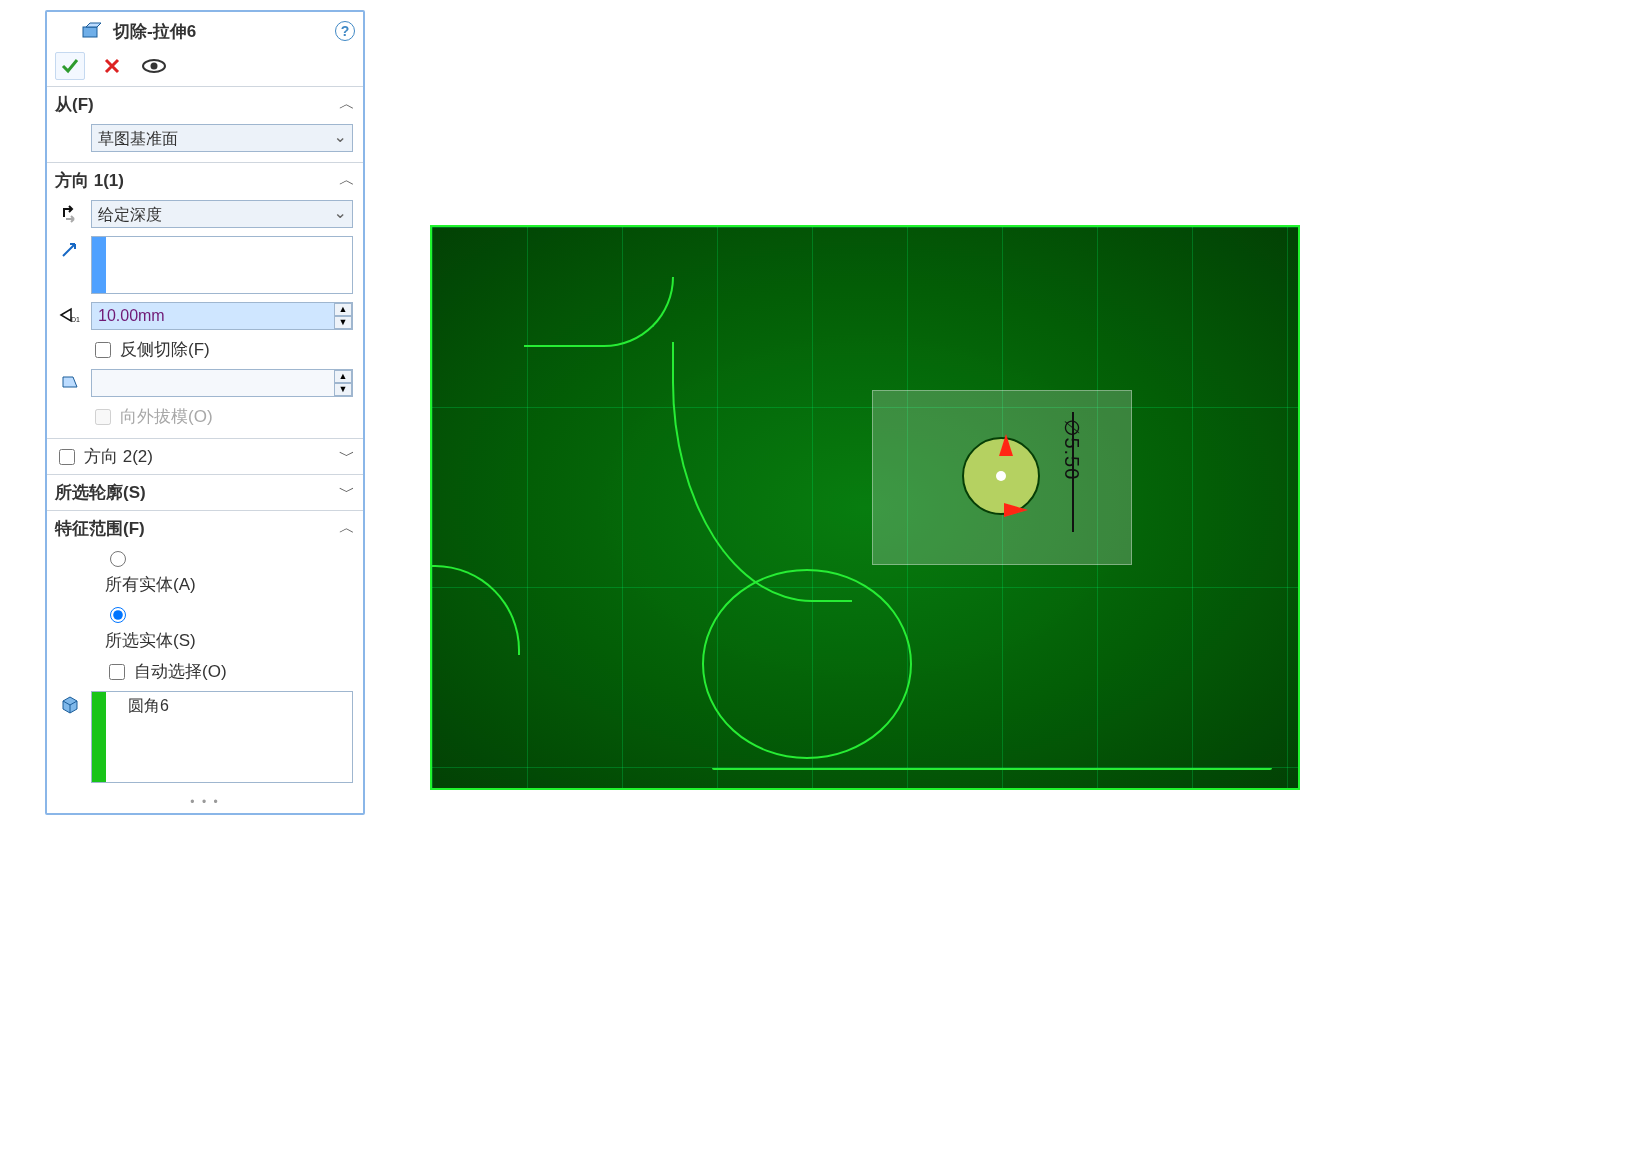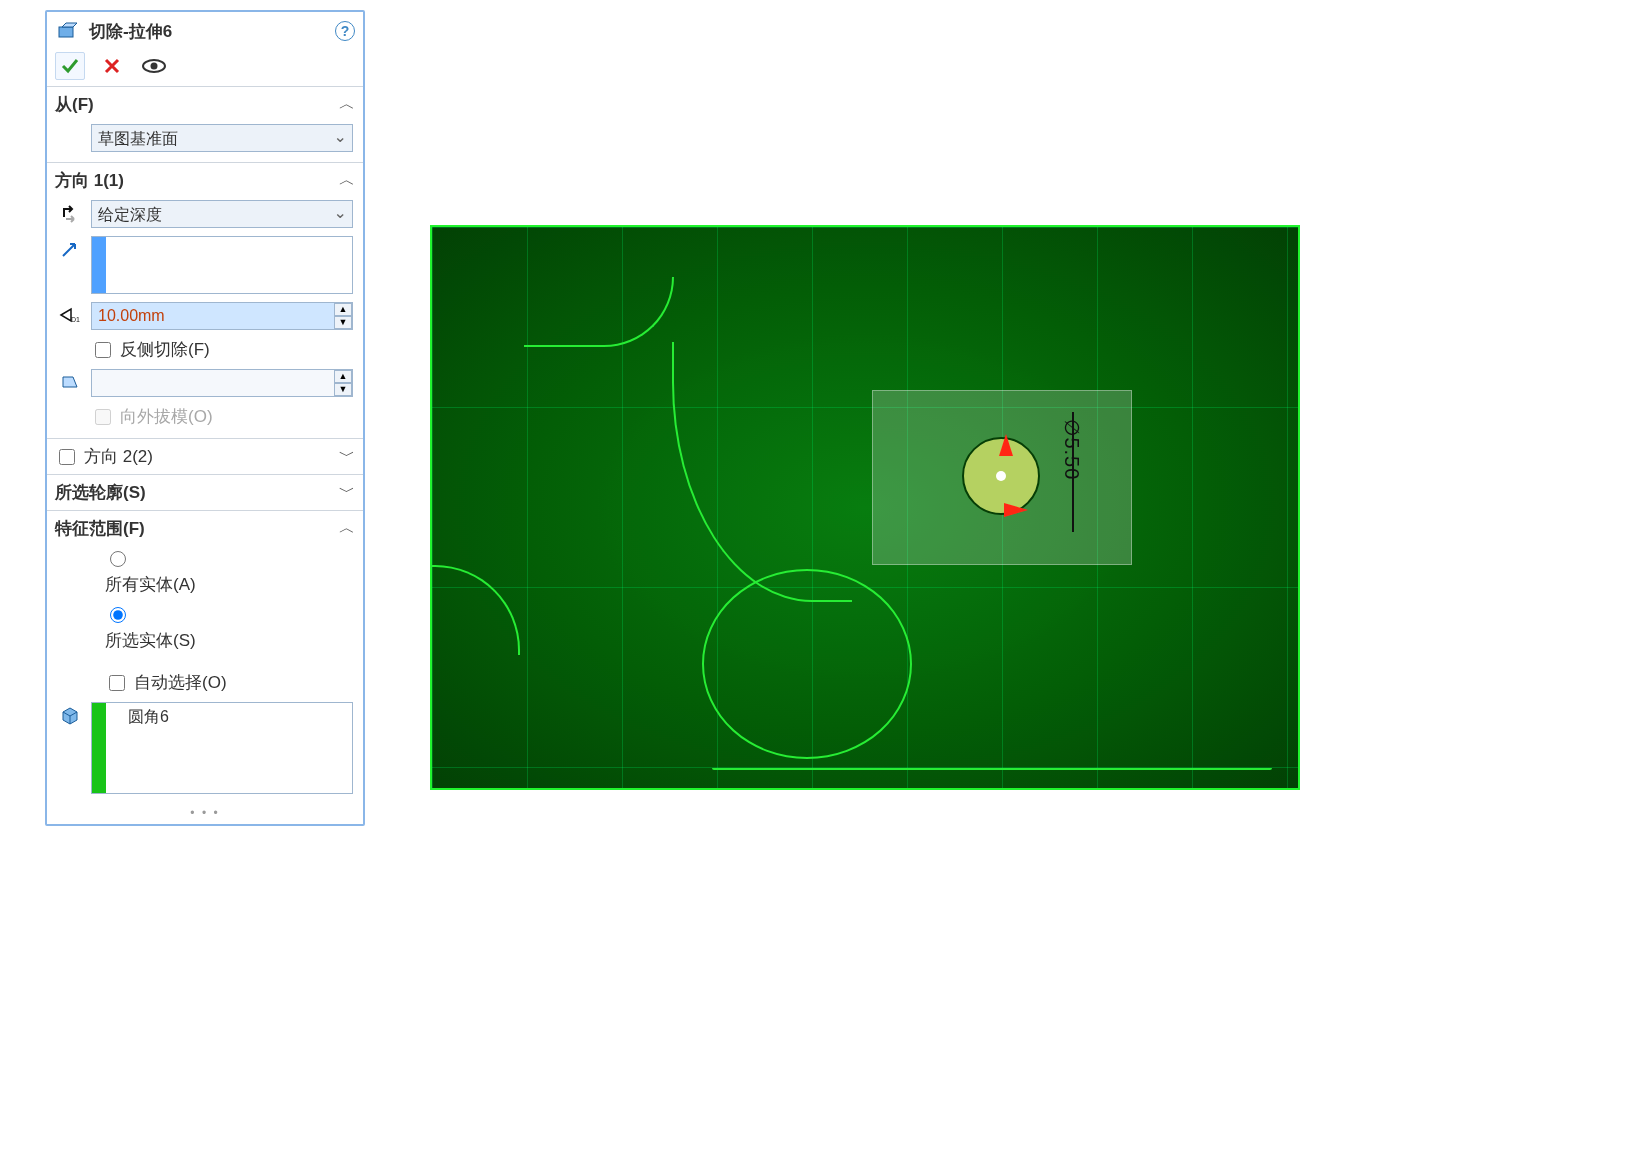--- a/index.html
+++ b/index.html
@@ -4,21 +4,21 @@
 <style>
   * { box-sizing: border-box; font-family: "Microsoft YaHei", "Segoe UI", sans-serif; }
   body { margin: 0; background: #fff; width: 1644px; height: 1153px; position: relative; }
 
   
   .panel {
     position: absolute; left: 45px; top: 10px; width: 320px;
     border: 2px solid #8ab6e8; border-radius: 2px; background: #fff;
     font-size: 17px; color: #333;
   }
-  .title-row { display: flex; align-items: center; gap: 8px; padding: 6px 8px 4px 8px; }
+  .title-row { display: flex; align-items: center; gap: 8px; padding: 6px 8px 4px 8px; margin-left: 24px; }
   .title-row .spacer { flex: 1; }
   .help { width: 20px; height: 20px; border: 1.5px solid #3f88c5; border-radius: 50%; color: #3f88c5;
           display: inline-flex; align-items: center; justify-content: center; font-size: 14px; font-weight: bold; }
   .fname { font-weight: 600; }
 
   .cmd-row { display: flex; align-items: center; gap: 12px; padding: 4px 8px 6px 8px; }
   .cmd-btn { width: 30px; height: 28px; display: inline-flex; align-items: center; justify-content: center;
              border-radius: 2px; border: 1px solid transparent; }
   .ok-btn { border-color: #c5d9f0; background: #f3f8ff; }
   .divider { height: 1px; background: #cfd6de; margin: 0; }
@@ -38,32 +38,32 @@
   .sel-wrap { position: relative; flex: 1; display: flex; }
   .sel-wrap::after { content: "⌄"; position: absolute; right: 6px; top: 3px; font-size: 16px; color: #666; pointer-events: none; }
 
   .list-box { border: 1px solid #9fb6cf; background: #fff; height: 58px; flex: 1; display: flex; }
   .list-box .stripe { width: 14px; background: #4fa1ff; }
   .list-box.green .stripe { background: #18c418; }
   .list-box .content { padding: 4px 22px; font-size: 16px; }
 
   .num-wrap { position: relative; flex: 1; display: flex; }
   .num-input { flex: 1; height: 28px; padding: 0 24px 0 6px; border: 1px solid #9fb6cf; background: #f5f8fc;
-               font-size: 16px; color: #c2410c; }
+               font-size: 16px; color: #701a75; }
   .num-input.hl { background: #cfe6ff; }
   .spin { position: absolute; right: 1px; top: 1px; width: 18px; height: 26px;
           display: flex; flex-direction: column; }
   .spin button { flex: 1; border: 1px solid #9fb6cf; background: #eef3f9; font-size: 9px; line-height: 1;
                  padding: 0; cursor: pointer; }
 
   .chk { display: inline-flex; align-items: center; gap: 6px; }
   .chk input { width: 16px; height: 16px; }
   .chk.dis { color: #a8a8a8; align-items: flex-end; }
   .indent { padding-left: 34px; }
-  .indent2 { padding-left: 48px; margin-top: 11px; }
+  .indent2 { padding-left: 48px; }
 
   .radio-row { display: flex; align-items: flex-start; gap: 6px; padding-left: 48px; flex-direction: column; }
   .radio-row input { width: 16px; height: 16px; }
 
   .resizer { text-align: center; padding: 2px 0 4px 0; color: #9a9a9a; font-size: 12px; letter-spacing: 2px; }
 
   
   .vp { position: absolute; left: 430px; top: 225px; width: 870px; height: 565px;
         background:
           repeating-linear-gradient(to right, rgba(0,255,120,.22) 0 1px, transparent 1px 95px),

